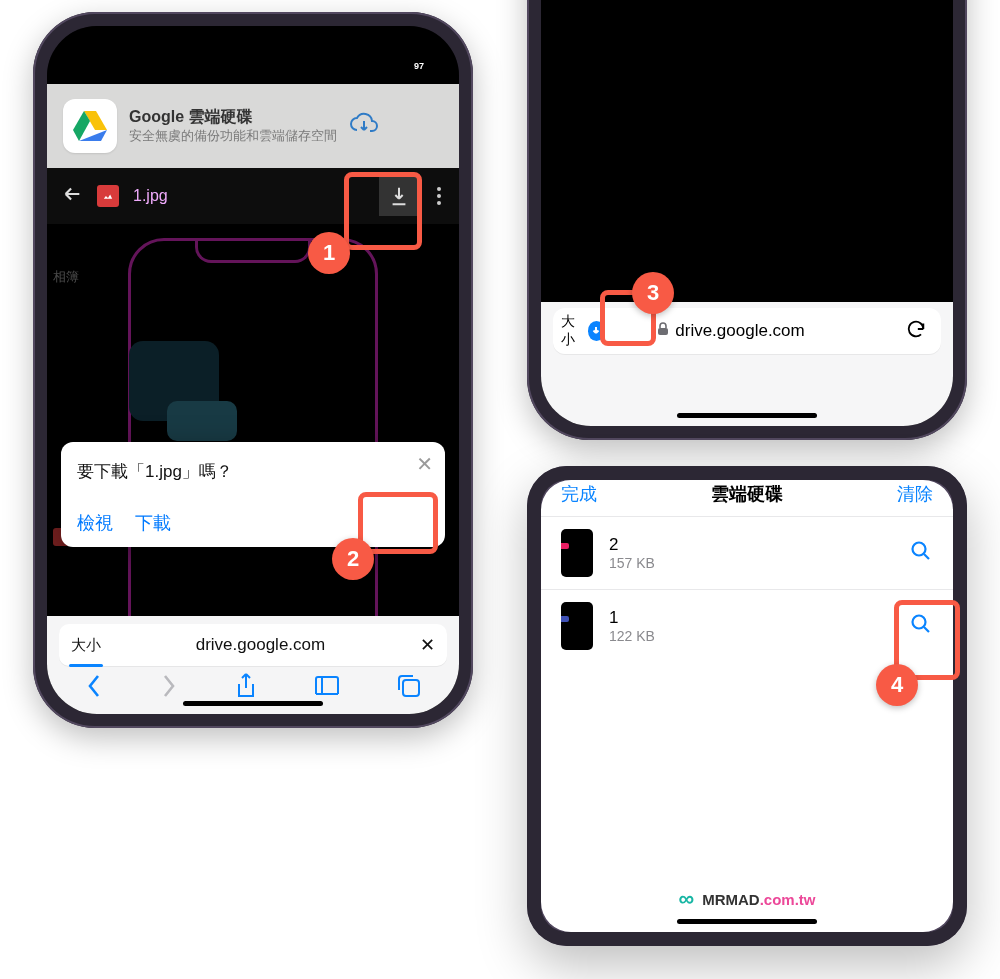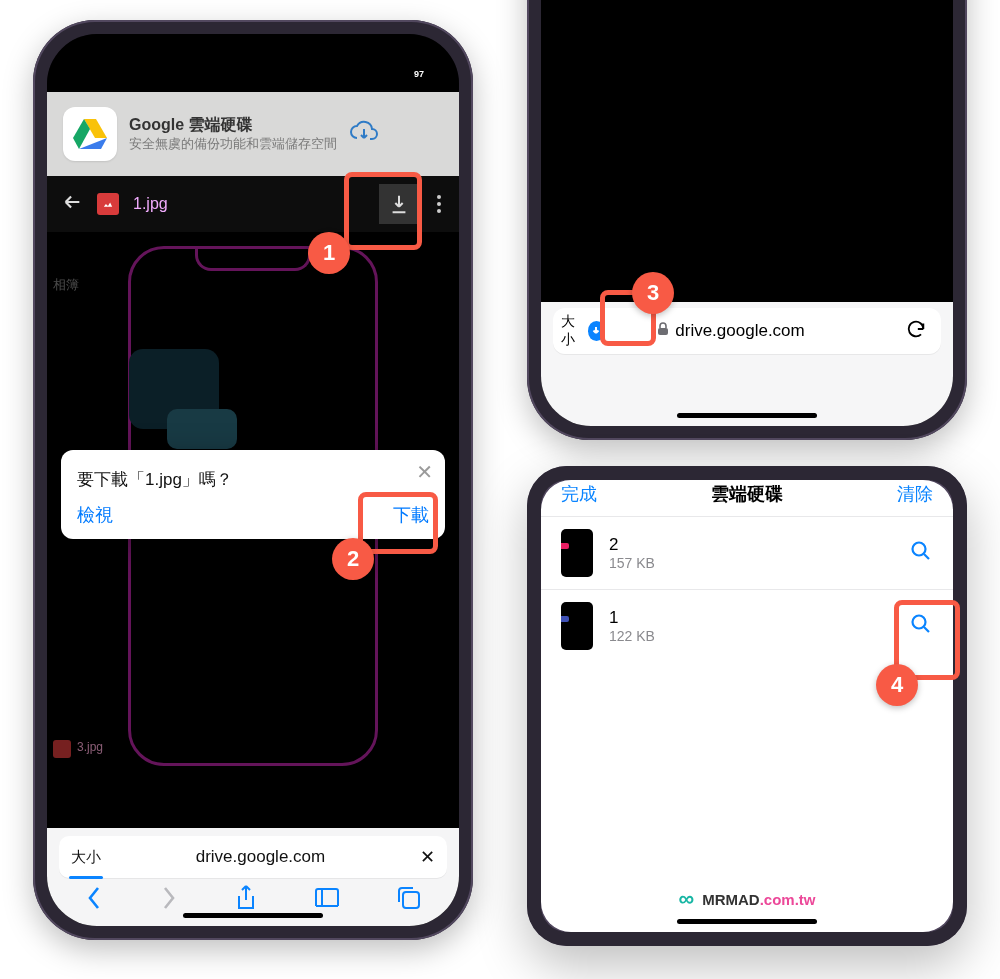--- a/index.html
+++ b/index.html
@@ -15,21 +15,21 @@
 
   
   .phone {
     position: absolute;
     width: 440px;
     border-radius: 62px;
     background: #2c2734;
     box-shadow: inset 0 0 0 2px #52485f, 0 10px 30px rgba(0,0,0,.25);
     padding: 14px;
   }
-  .phone-a { left: 33px; top: 20px; height: 920px; }
+  .phone-a { left: 33px; top: 12px; height: 716px; }
   .phone-b { left: 527px; top: -480px; height: 920px; }
 
   .screen {
     position: relative;
     width: 100%; height: 100%;
     border-radius: 50px;
     background: #000;
     overflow: hidden;
   }
   .notch {
@@ -118,21 +118,21 @@
 
   
   .dlg {
     position:absolute; left:14px; right:14px; top:416px;
     background:#fff; border-radius:12px;
     box-shadow:0 6px 30px rgba(0,0,0,.35);
     z-index:30; padding:18px 16px 12px;
   }
   .dlg .q{font-size:17px;color:#111}
   .dlg .x{position:absolute;right:12px;top:12px;color:#9a9a9a;font-size:20px;line-height:1}
-  .dlg .acts{display:flex;justify-content:space-between;gap:22px;margin-top:12px;font-size:18px;color:#007aff}
+  .dlg .acts{display:flex;justify-content:flex-start;gap:22px;margin-top:28px;font-size:18px;color:#007aff}
   .dlg .acts .primary{font-weight:400}
 
   
   .safari-bottom {
     position:absolute; left:0; right:0; bottom:0; height:98px;
     background:#f5f5f6; z-index:35;
     display:flex; flex-direction:column;
   }
   .addr{
     margin:8px 12px 0; height:42px;

